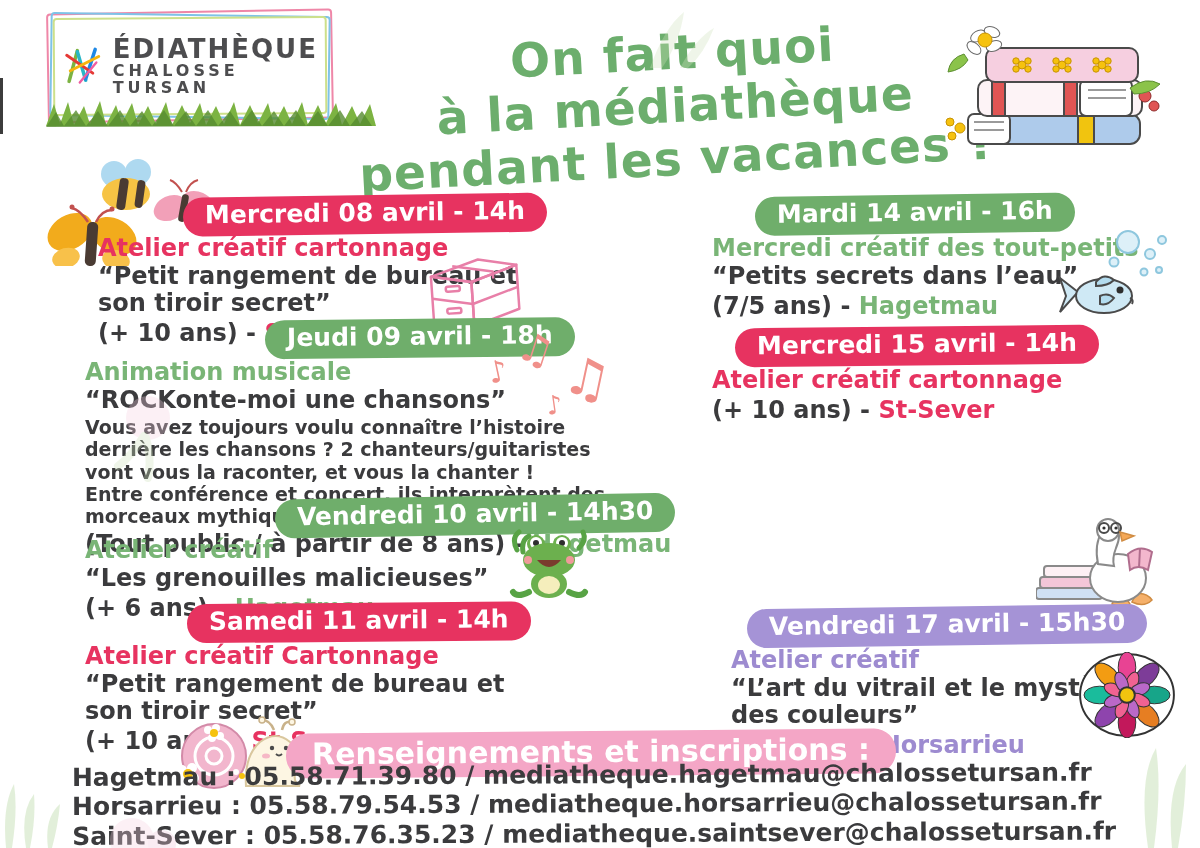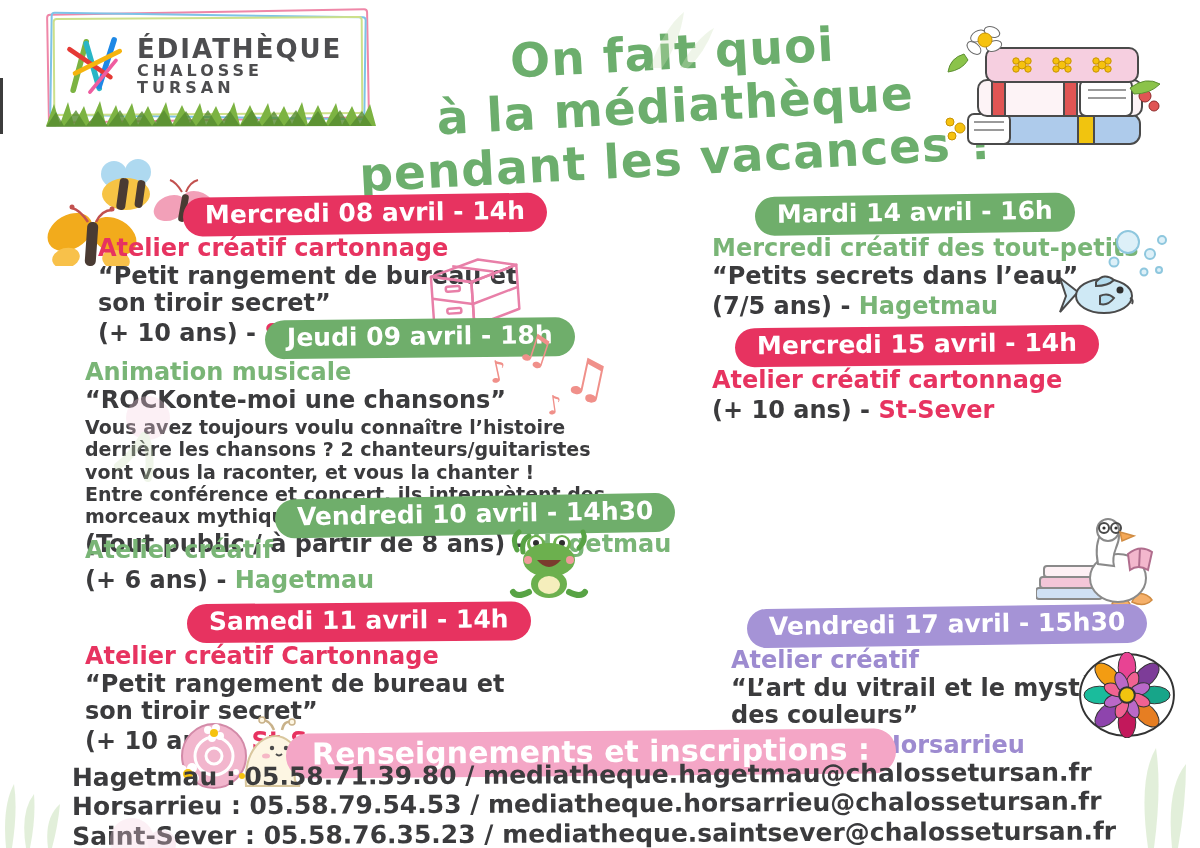--- a/index.html
+++ b/index.html
@@ -4,21 +4,21 @@
 <style>
   html,body{margin:0;padding:0;background:#e9e9e9;}
   .page{
     position:relative;width:1200px;height:848px;background:#ffffff;
     overflow:hidden;font-family:"DejaVu Sans","Liberation Sans",sans-serif;
     font-weight:bold;color:#3b3b3d;margin:0 auto;
     --red:#e73360;--green:#6fae6b;--green-text:#79b576;--purple:#a593d6;
     --purple-text:#9d8bd0;--pink:#f4a6c6;--dark:#3b3b3d;
   }
   
-  .logo{position:absolute;left:52px;top:16px;width:312px;height:100px;background:#fff;}
+  .logo{position:absolute;left:52px;top:16px;width:276px;height:100px;background:#fff;}
   .logo .frame{position:absolute;border-radius:4px;pointer-events:none;}
   .f1{inset:-5px;border:2px solid #ef87a8;transform:rotate(-1deg);}
   .f2{inset:-2px;border:2px solid #7ec3e8;transform:rotate(.8deg);}
   .f3{inset:1px;border:2px solid #cde08a;transform:rotate(-.4deg);}
   .logo-inner{position:absolute;inset:0;display:flex;align-items:center;padding:6px 10px;gap:8px;}
   .logo-text{line-height:1.05;color:#4d4d4f;}
   .logo-line1{font-size:26px;letter-spacing:2px;}
   .logo-line2{font-size:16px;letter-spacing:4px;}
   .logo-grass{position:absolute;left:-6px;bottom:-12px;width:330px;height:30px;}
   
@@ -208,20 +208,21 @@
     <span class="note" style="left:0px;top:28px;font-size:30px;transform:rotate(-12deg);">♪</span>
     <span class="note" style="left:76px;top:22px;font-size:52px;transform:rotate(12deg);">♫</span>
     <span class="note" style="left:58px;top:64px;font-size:26px;transform:rotate(-8deg);">♪</span>
   </div>
 
   <div class="event accent-green" style="left:85px;top:496px;width:610px;">
     <div style="margin-left:190px;transform:rotate(-1deg);">
       <span class="banner">Vendredi 10 avril - 14h30</span>
     </div>
     <div class="category">Atelier créatif</div>
+    <div class="evt-title">“Les grenouilles malicieuses”</div>
     <div class="meta">
       <span>(+ 6 ans) -</span>
       <span class="loc">Hagetmau</span>
     </div>
   </div>
   <svg class="deco" style="left:503px;top:522px;" width="90" height="82" viewBox="0 0 90 82">
     <path d="M14 28 Q8 16 16 10 M20 30 Q18 18 26 14" stroke="#58a345" stroke-width="5" fill="none" stroke-linecap="round"></path>
     <path d="M76 26 Q84 18 80 10" stroke="#58a345" stroke-width="5" fill="none" stroke-linecap="round"></path>
     <circle cx="33" cy="22" r="9" fill="#6cb04e"></circle>
       <circle cx="59" cy="22" r="9" fill="#6cb04e"></circle>

